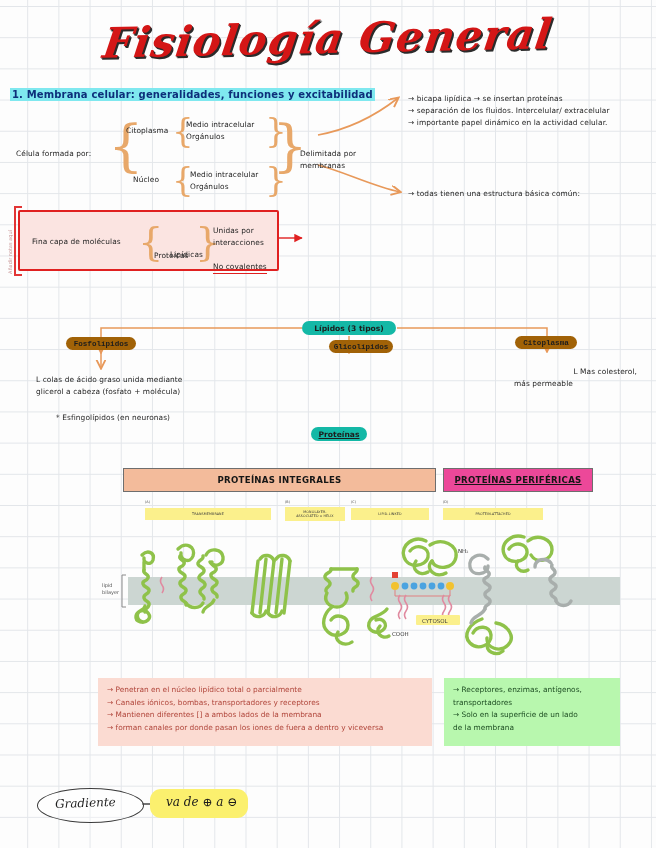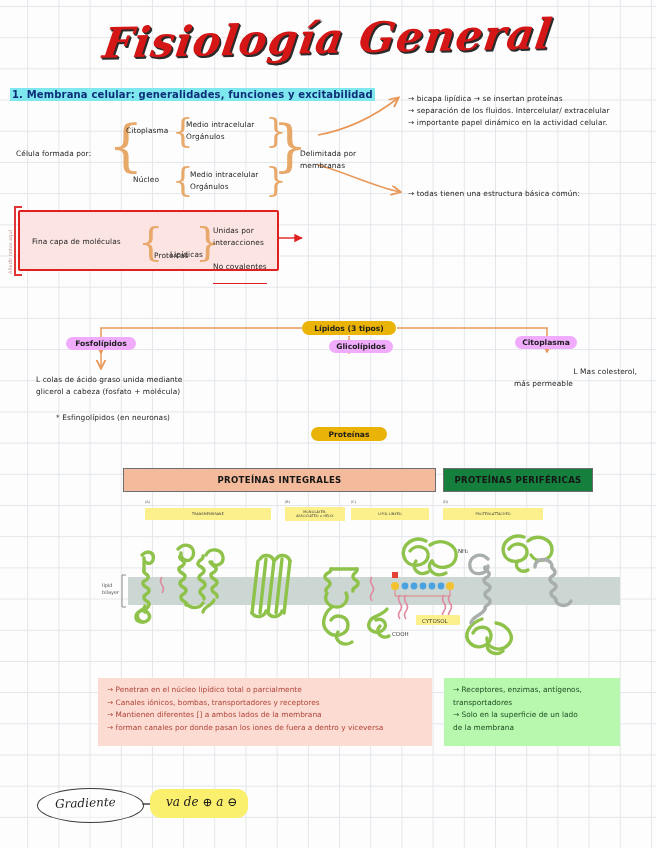--- a/index.html
+++ b/index.html
@@ -63,51 +63,51 @@
   }
   #redbox-inner{position:absolute;inset:0;}
   .red-edge{position:absolute;left:14px;top:206px;width:6px;height:66px;
     border-left:2px solid #e02020;border-top:2px solid #e02020;border-bottom:2px solid #e02020;opacity:.9;}
   #vert-note{
     left:5px;top:214px;width:10px;height:60px;
     font-size:5px;color:#9a3a3a;opacity:.55;
     writing-mode:vertical-rl;transform:rotate(180deg);
     line-height:10px;white-space:nowrap;
   }
-  .underline-txt{border-bottom:1.2px solid #e02020;display:inline-block;padding-bottom:11px;}
+  .underline-txt{border-bottom:1.2px solid #e02020;display:inline-block;padding-bottom:1px;}
 
   
   #pinkbox{
     left:307px;top:213px;width:312px;height:52px;
     background:#fbddd6;border-radius:4px;padding:5px 8px;box-sizing:border-box;
   }
 
   
   .pill{
     border-radius:9px;text-align:center;
     font-size:7.6px;font-weight:bold;color:#1d1d1d;
     display:flex;align-items:center;justify-content:center;
   }
-  .pill.green{background:#eab308;}
-  .pill.yellow{background:#f0abfc;}
+  .pill.green{background:#14b8a6;}
+  .pill.yellow{background:#a16207;font-family:Liberation Mono, monospace;}
 
   #lipidos{left:302px;top:321px;width:94px;height:14px;}
   #fosfolipidos{left:66px;top:337px;width:70px;height:13px;}
   #glicolipidos{left:329px;top:340px;width:64px;height:13px;}
   #colesterol{left:515px;top:336px;width:62px;height:13px;}
-  #proteinas-pill{left:311px;top:427px;width:76px;height:14px;}
+  #proteinas-pill{left:311px;top:427px;width:56px;height:14px;text-decoration:underline;}
 
   
   .hdrbox{
     border:1.3px solid #6e6e6e;
     text-align:center;font-size:8.6px;font-weight:bold;color:#161616;
     display:flex;align-items:center;justify-content:center;letter-spacing:.3px;
   }
   #integrales{left:123px;top:468px;width:311px;height:22px;background:#f3bb9b;}
-  #perifericas{left:443px;top:468px;width:148px;height:22px;background:#15803d;}
+  #perifericas{left:443px;top:468px;width:148px;height:22px;background:#ec4899;text-decoration:underline;}
 
   
   .ylab{background:#fbf08c;font-size:3.3px;color:#3a3a3a;text-align:center;
         display:flex;align-items:center;justify-content:center;line-height:4px;letter-spacing:.15px;}
   .clab{font-size:3.4px;color:#4a4a4a;}
 
   
   #conc-left{left:98px;top:678px;width:334px;height:68px;background:#fbdbd2;padding:6px 9px;box-sizing:border-box;}
   #conc-right{left:444px;top:678px;width:176px;height:68px;background:#b8f7ae;padding:6px 9px;box-sizing:border-box;}
   .bl{color:#b0453a;font-size:7.4px;line-height:12.6px;}

